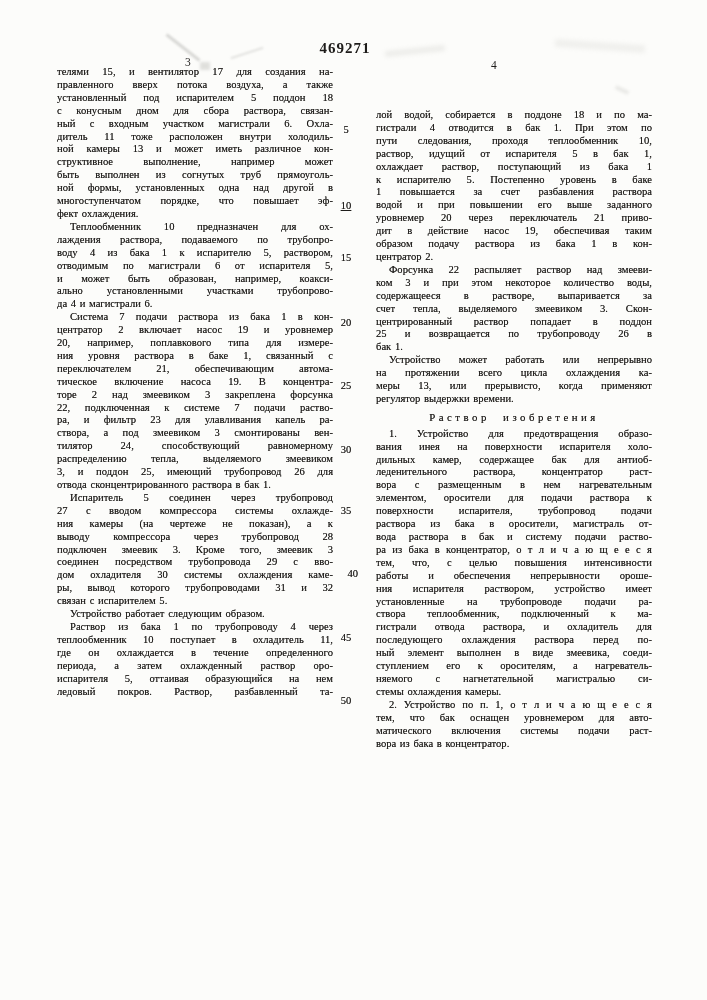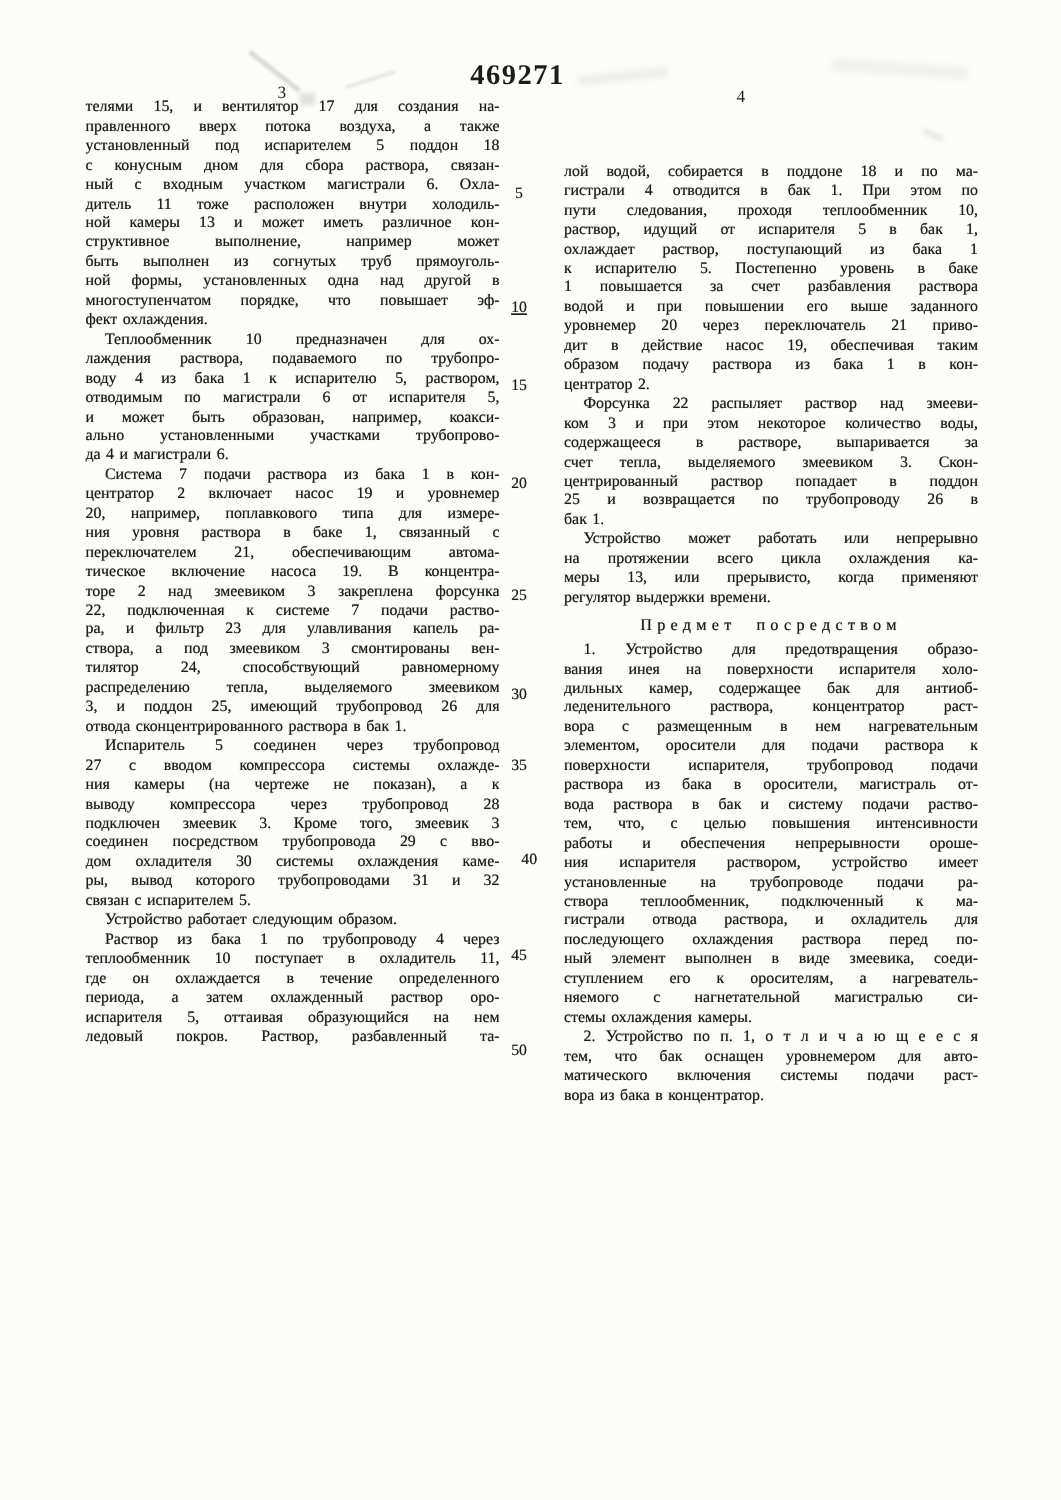--- a/index.html
+++ b/index.html
@@ -7,21 +7,21 @@
     position:relative;
     width:707px;height:1000px;
     background:#fcfcfa;
     font-family:"Liberation Serif", serif;
     color:#1e1c1a;
     overflow:hidden;
   }
   .patent-number{
     position:absolute;top:40px;left:0;width:690px;
     text-align:center;
-    font-size:19px;font-weight:bold;letter-spacing:1px;
+    font-size:15px;font-weight:bold;letter-spacing:1px;
   }
   .col-number{
     position:absolute;
     font-size:11.5px;
   }
   .col-number.left{top:56px;left:185px;}
   .col-number.right{top:59px;left:491px;}
   .col{
     position:absolute;width:276px;
     font-size:10.6px;line-height:12.92px;
@@ -139,30 +139,31 @@
       <div class="ln">ком 3 и при этом некоторое количество воды,</div>
       <div class="ln">содержащееся в растворе, выпаривается за</div>
       <div class="ln">счет тепла, выделяемого змеевиком 3. Скон-</div>
       <div class="ln">центрированный раствор попадает в поддон</div>
       <div class="ln">25 и возвращается по трубопроводу 26 в</div>
       <div class="ln end">бак 1.</div>
       <div class="ln ind">Устройство может работать или непрерывно</div>
       <div class="ln">на протяжении всего цикла охлаждения ка-</div>
       <div class="ln">меры 13, или прерывисто, когда применяют</div>
       <div class="ln end">регулятор выдержки времени.</div>
-      <div class="heading">Предмет посредством</div>
+      <div class="heading">Раствор изобретения</div>
       <div class="ln ind">1. Устройство для предотвращения образо-</div>
       <div class="ln">вания инея на поверхности испарителя холо-</div>
       <div class="ln">дильных камер, содержащее бак для антиоб-</div>
       <div class="ln">леденительного раствора, концентратор раст-</div>
       <div class="ln">вора с размещенным в нем нагревательным</div>
       <div class="ln">элементом, оросители для подачи раствора к</div>
       <div class="ln">поверхности испарителя, трубопровод подачи</div>
       <div class="ln">раствора из бака в оросители, магистраль от-</div>
       <div class="ln">вода раствора в бак и систему подачи раство-</div>
+      <div class="ln">ра из бака в концентратор, о т л и ч а ю щ е е с я</div>
       <div class="ln">тем, что, с целью повышения интенсивности</div>
       <div class="ln">работы и обеспечения непрерывности ороше-</div>
       <div class="ln">ния испарителя раствором, устройство имеет</div>
       <div class="ln">установленные на трубопроводе подачи ра-</div>
       <div class="ln">створа теплообменник, подключенный к ма-</div>
       <div class="ln">гистрали отвода раствора, и охладитель для</div>
       <div class="ln">последующего охлаждения раствора перед по-</div>
       <div class="ln">ный элемент выполнен в виде змеевика, соеди-</div>
       <div class="ln">ступлением его к оросителям, а нагреватель-</div>
       <div class="ln">няемого с нагнетательной магистралью си-</div>
@@ -171,20 +172,20 @@
       <div class="ln">тем, что бак оснащен уровнемером для авто-</div>
       <div class="ln">матического включения системы подачи раст-</div>
       <div class="ln end">вора из бака в концентратор.</div>
     </div>
 
   <div id="gutter">
       <div class="gnum" style="top: 124px;">5</div>
       <div class="gnum" style="top: 200px; text-decoration: underline;">10</div>
       <div class="gnum" style="top: 252px;">15</div>
       <div class="gnum" style="top: 317px;">20</div>
-      <div class="gnum" style="top: 392px;">25</div>
-      <div class="gnum" style="top: 458px;">30</div>
+      <div class="gnum" style="top: 380px;">25</div>
+      <div class="gnum" style="top: 444px;">30</div>
       <div class="gnum" style="top: 505px;">35</div>
       <div class="gnum" style="top: 568px; text-align: right;">40</div>
       <div class="gnum" style="top: 632px;">45</div>
       <div class="gnum" style="top: 695px;">50</div>
     </div>
 </div>
 
 </body></html>

